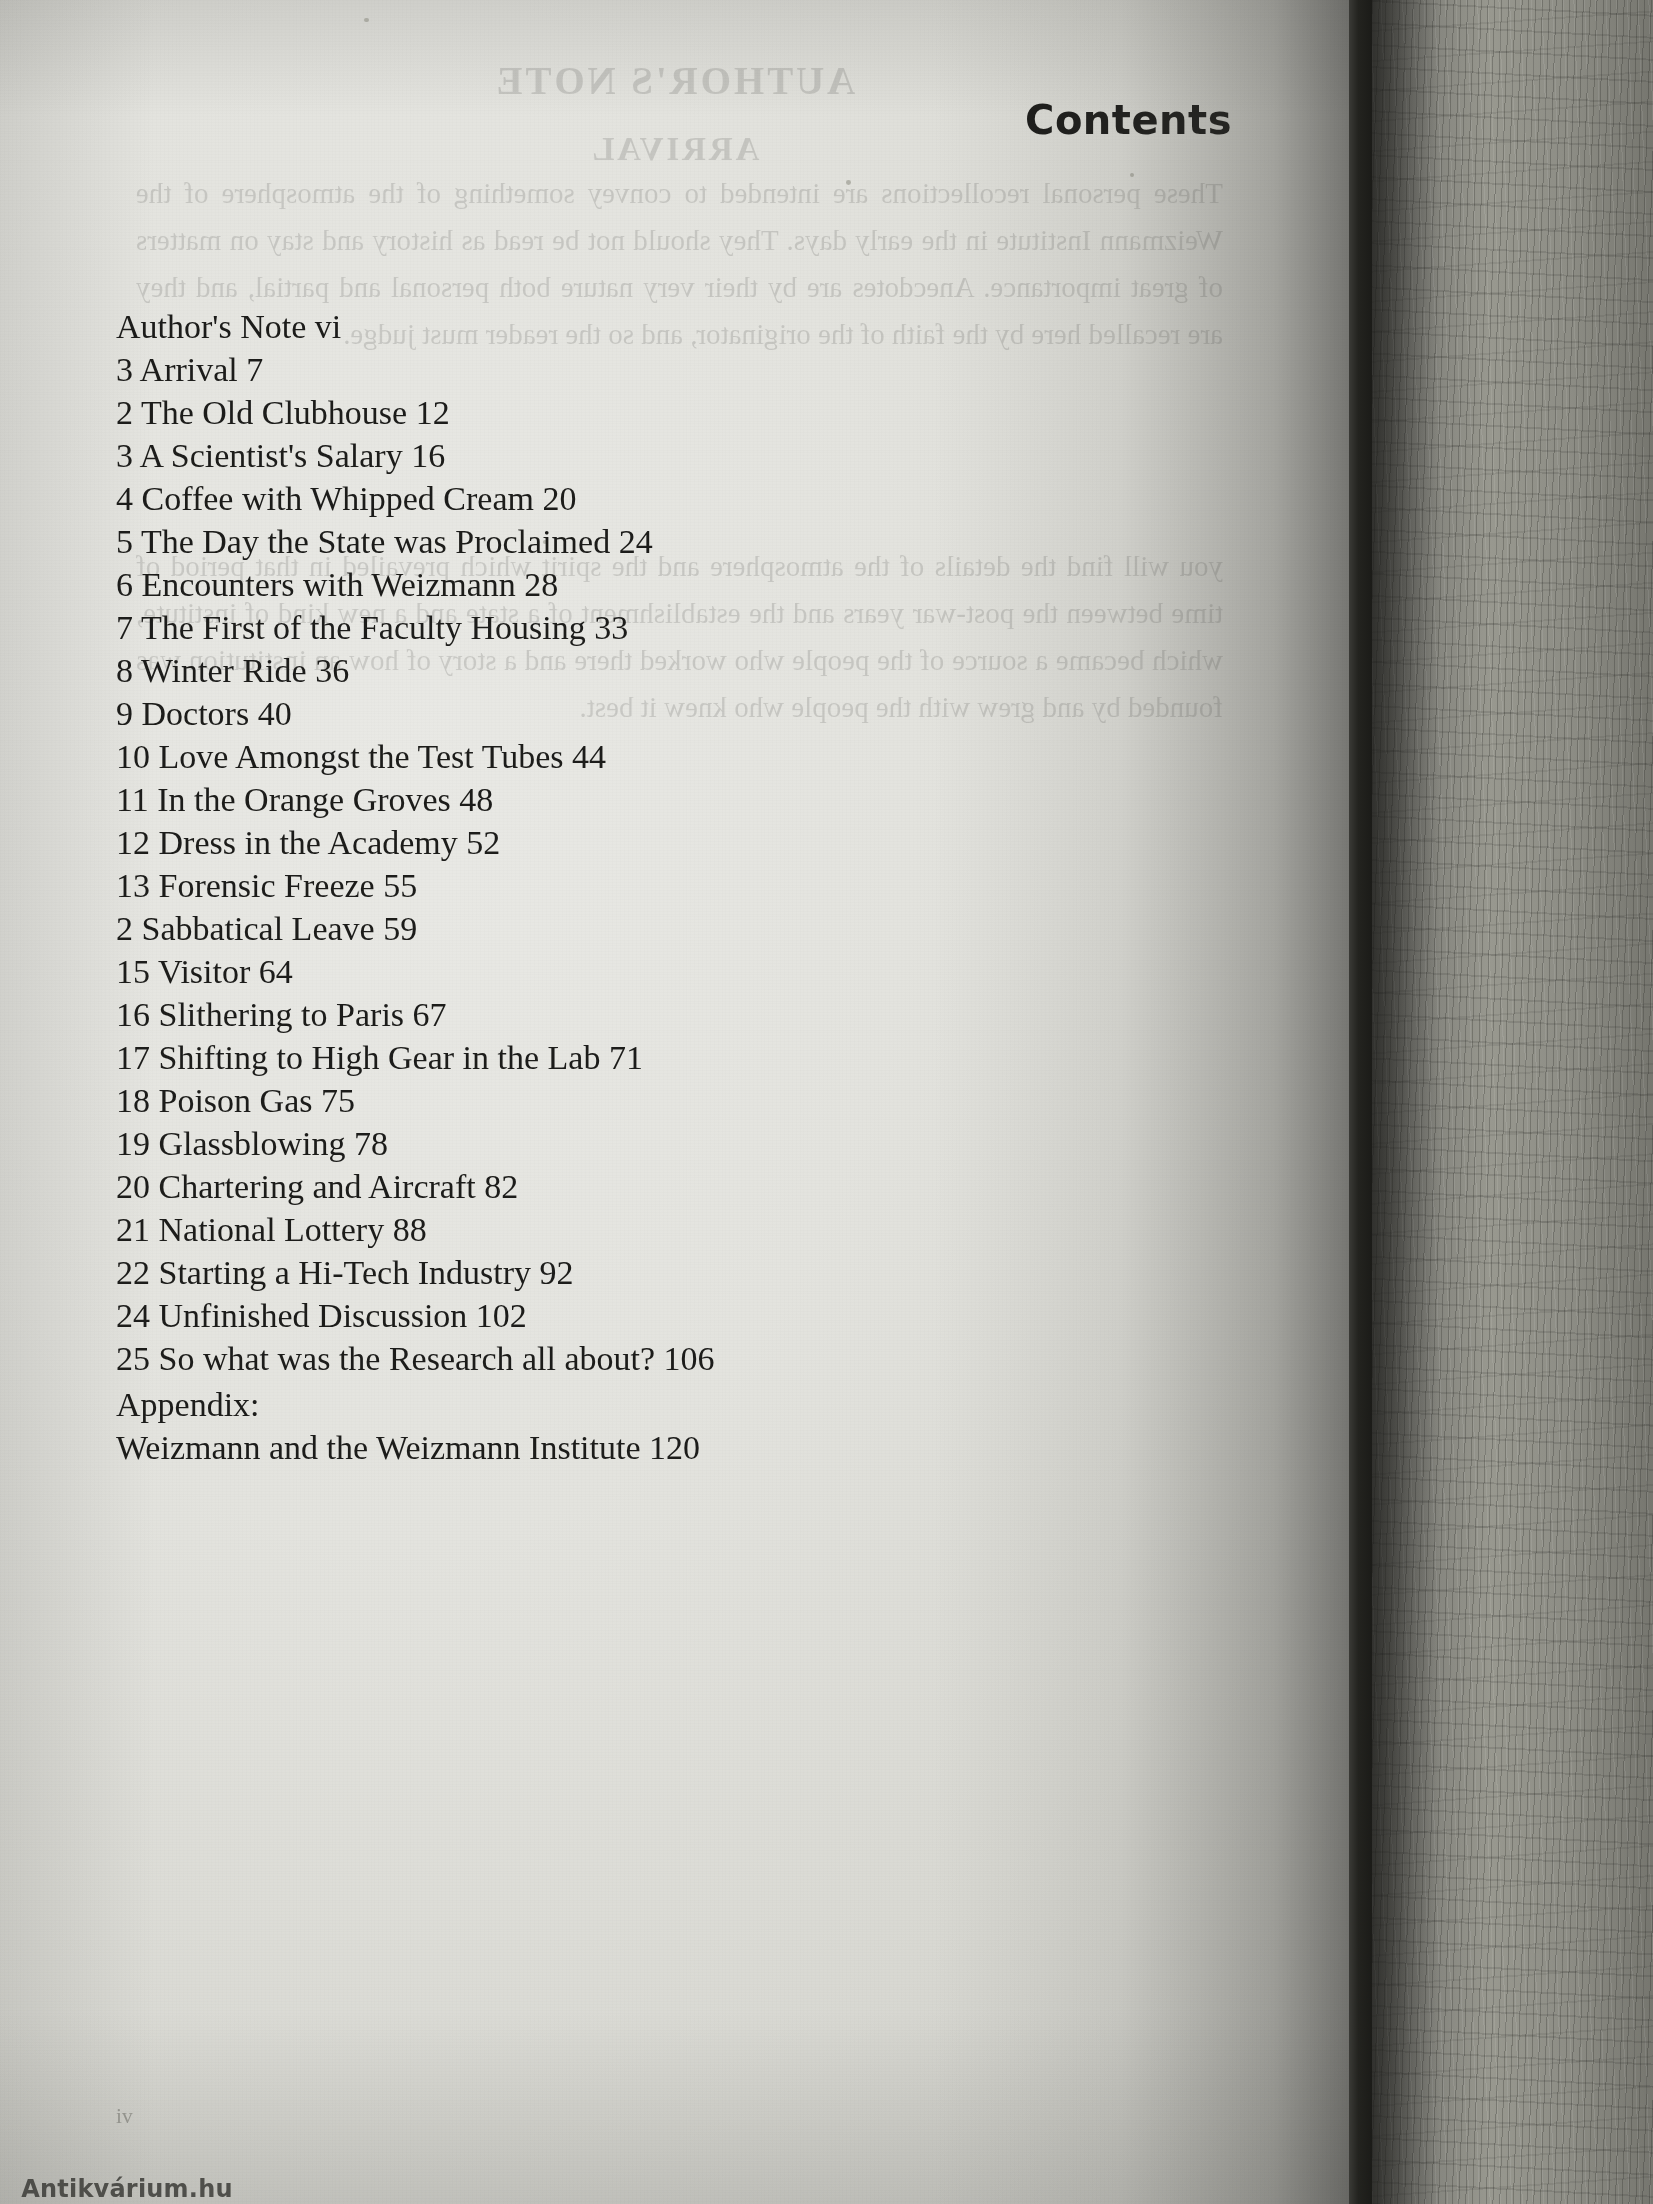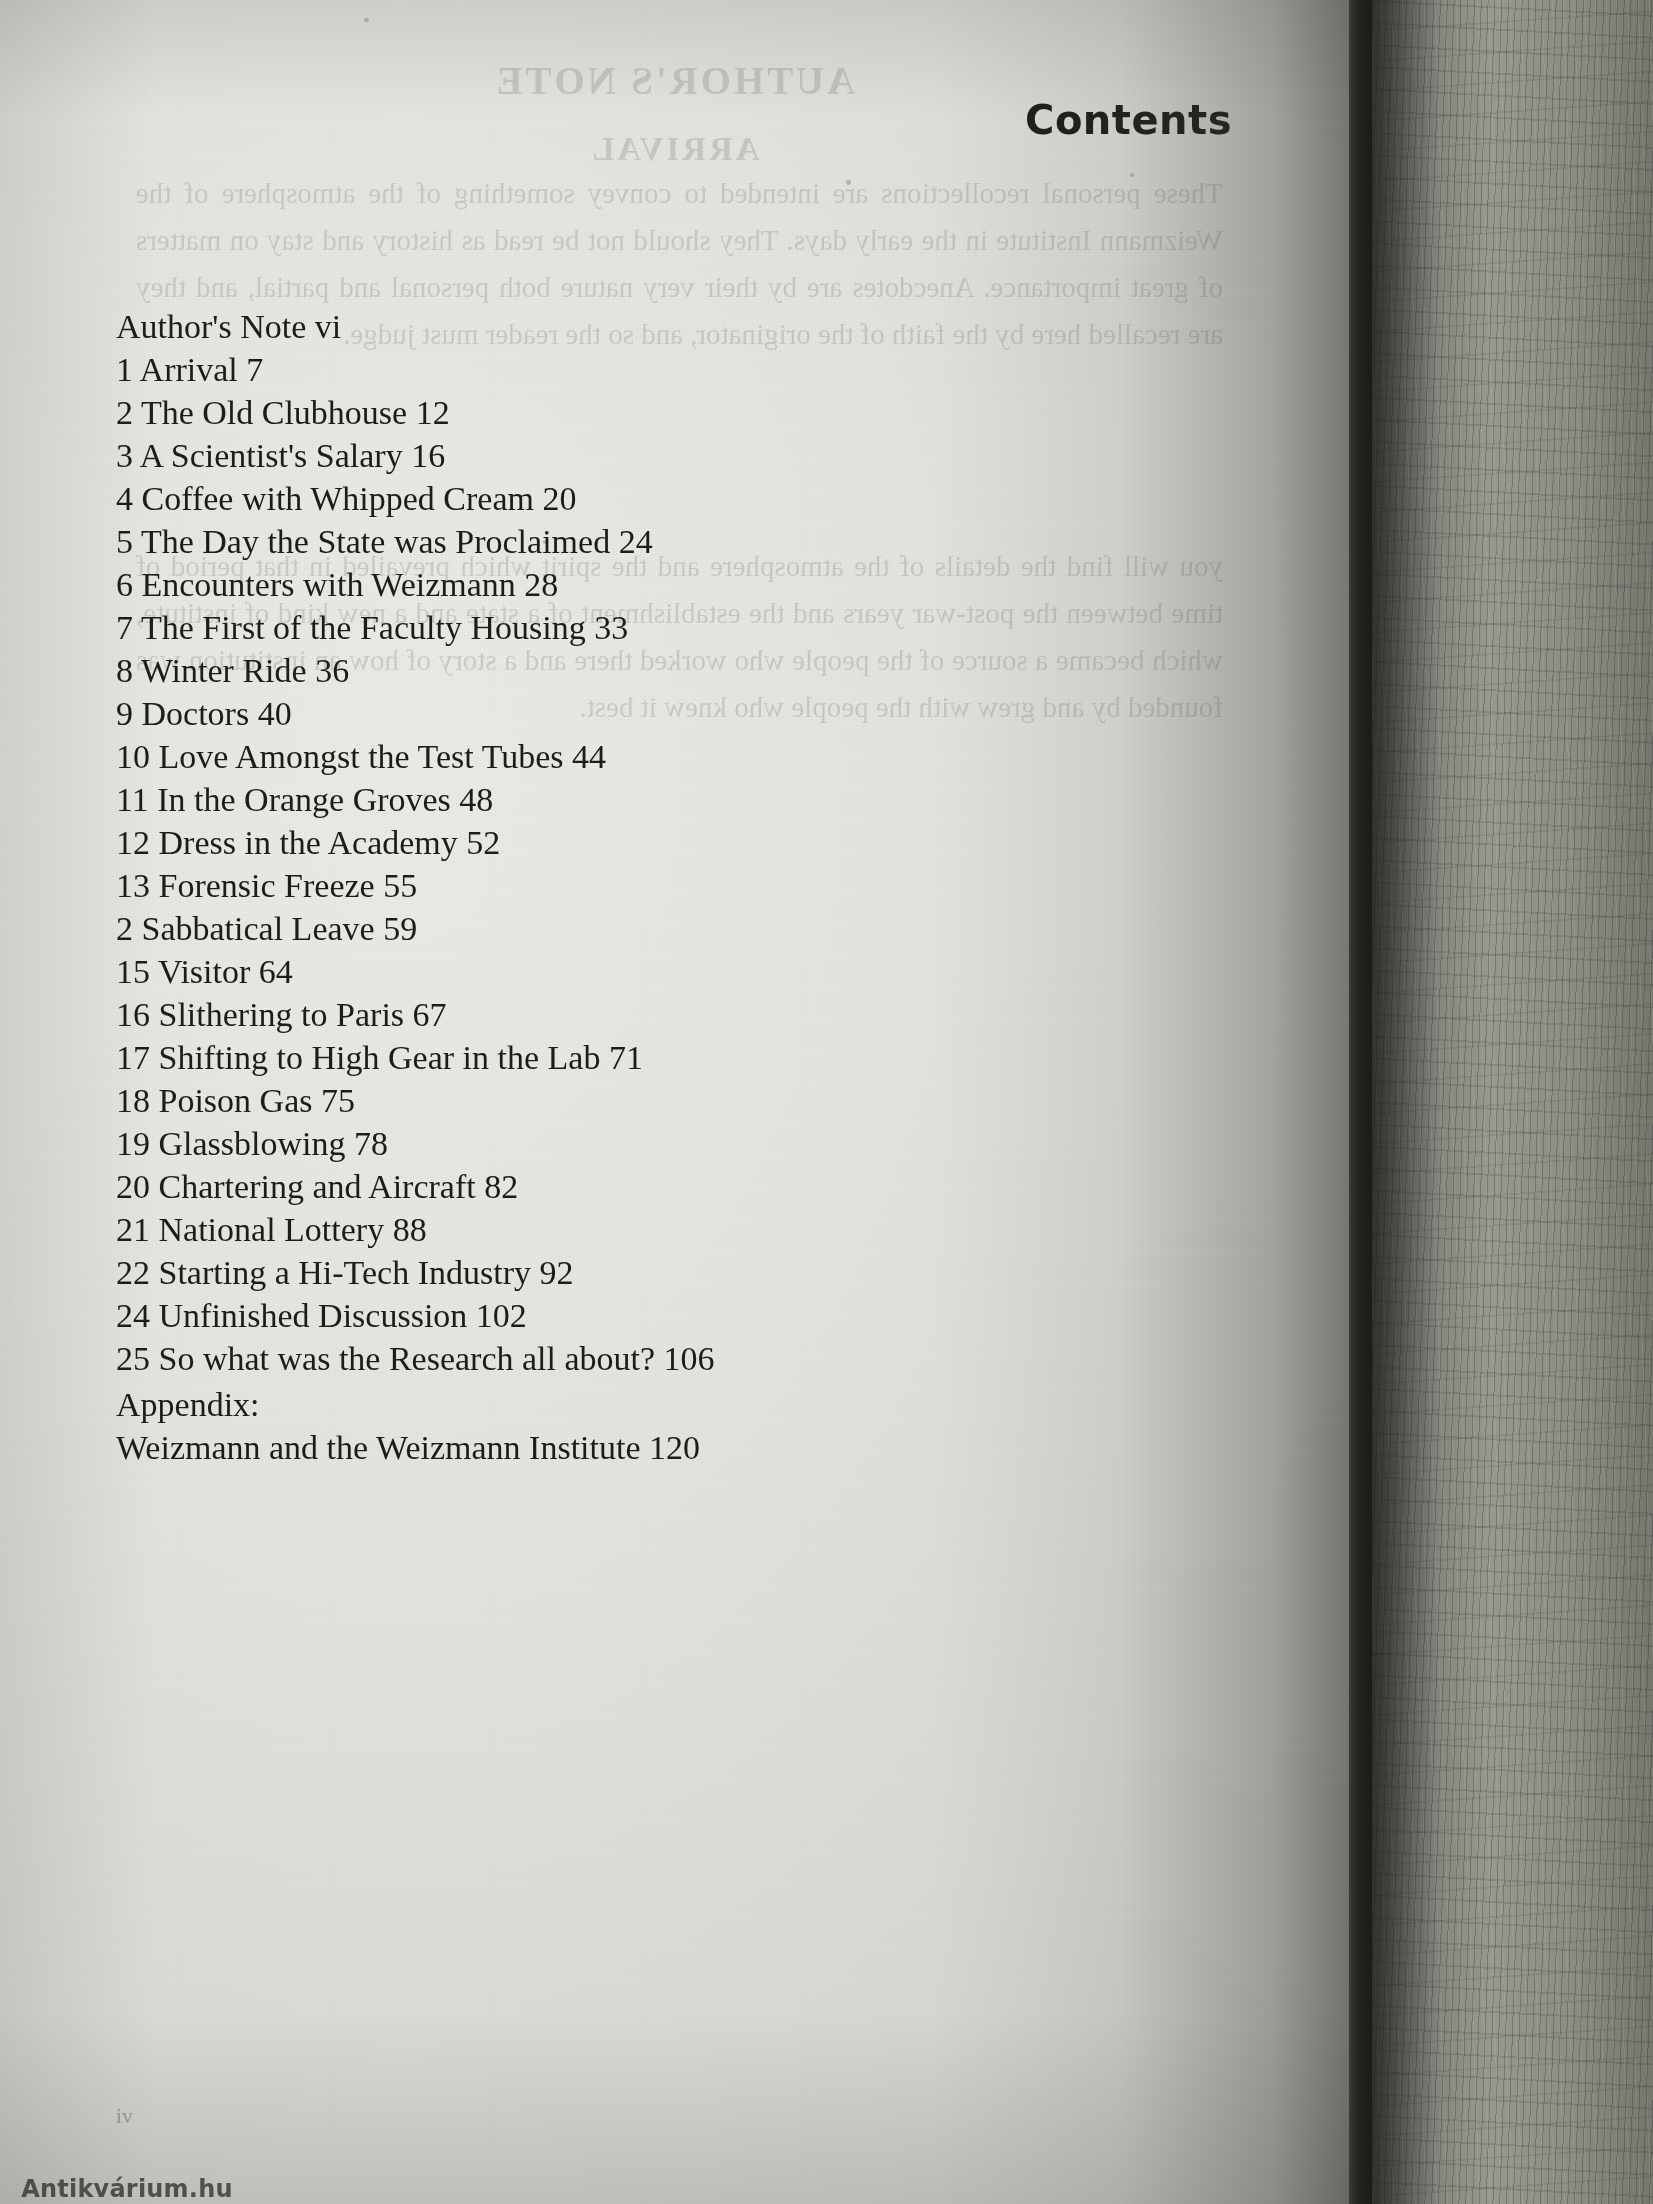--- a/index.html
+++ b/index.html
@@ -230,21 +230,21 @@
     <div class="speck" style="left:364px; top:17.5px; width:4.9px; height:4.9px;"></div>
     <div class="speck" style="left:846px; top:180px; width:4.9px; height:4.9px;"></div>
     <div class="speck" style="left:1130px; top:173px; width:3.9px; height:3.9px;"></div>
     <div class="speck" style="left:543px; top:540px; width:3.9px; height:3.9px;"></div>
 
     <div class="content-col">
       <div class="toc-title">Contents</div>
 
       <ul class="toc-list">
         <li class="toc-item">Author's Note vi</li>
-        <li class="toc-item">1 Arrival 7</li>
+        <li class="toc-item">3 Arrival 7</li>
         <li class="toc-item">2 The Old Clubhouse 12</li>
         <li class="toc-item">3 A Scientist's Salary 16</li>
         <li class="toc-item">4 Coffee with Whipped Cream 20</li>
         <li class="toc-item">5 The Day the State was Proclaimed 24</li>
         <li class="toc-item">6 Encounters with Weizmann 28</li>
         <li class="toc-item">7 The First of the Faculty Housing 33</li>
         <li class="toc-item">8 Winter Ride 36</li>
         <li class="toc-item">9 Doctors 40</li>
         <li class="toc-item">10 Love Amongst the Test Tubes 44</li>
         <li class="toc-item">11 In the Orange Groves 48</li>

